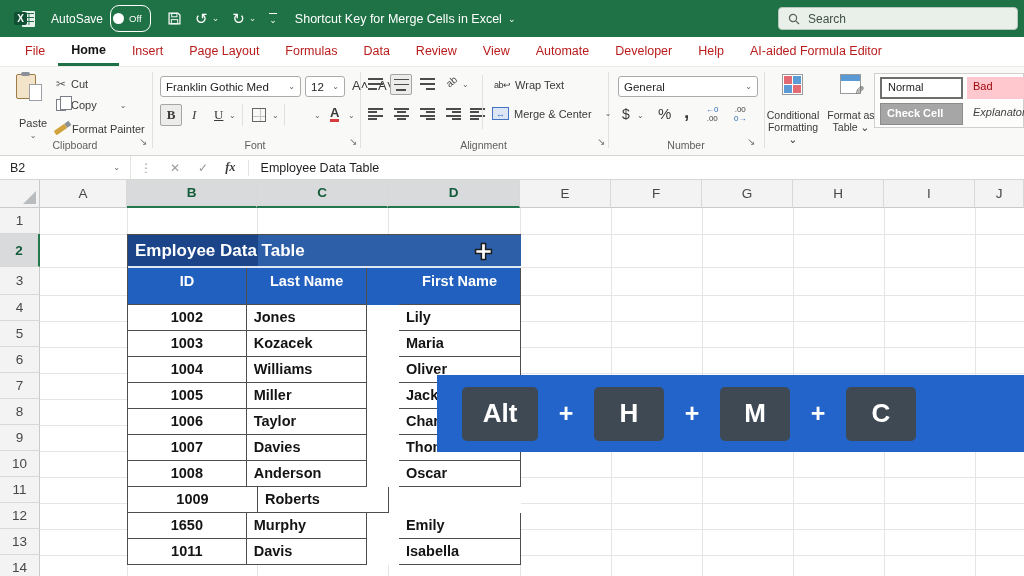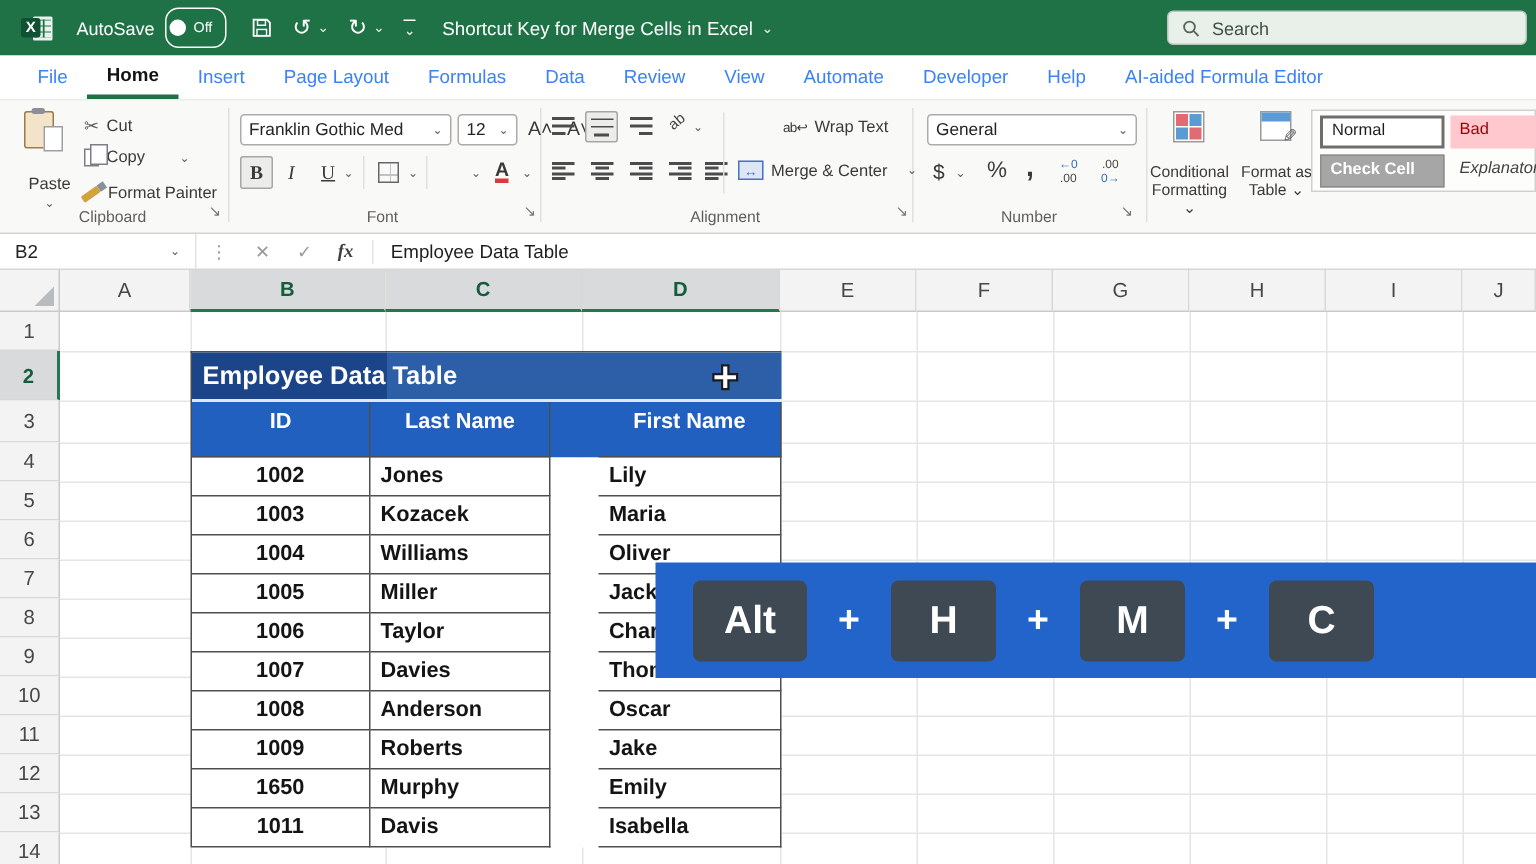--- a/index.html
+++ b/index.html
@@ -31,21 +31,21 @@
   .doc-title { font-size:12.5px; white-space:nowrap; }
   .doc-title-chev { font-size:9px; margin-left:6px; }
   .searchbox { position:absolute; left:778px; top:7px; width:240px; height:23px;
     background:#e9efe9; border:1px solid #b6c6ba; border-radius:4px;
     display:flex; align-items:center; color:#41504a; font-size:12px; padding-left:9px; }
   .searchbox svg { margin-right:8px; }
 
   
   .tabrow { position:absolute; left:0; top:37px; width:1024px; height:29px; background:#fff;
     display:flex; padding-left:12px; }
-  .tab { padding:0 13px; font-size:12.5px; color:#3b82f6; line-height:29px; cursor:pointer; white-space:nowrap; }
+  .tab { padding:0 13px; font-size:12.5px; color:#b91c1c; line-height:29px; cursor:pointer; white-space:nowrap; }
   .tab.active { font-weight:700; color:#141414; line-height:26px; border-bottom:3px solid #1e7145; }
 
   
   .ribbon { position:absolute; left:0; top:66px; width:1024px; height:90px;
     background:#f9f9f7; border-top:1px solid #ececea; border-bottom:1px solid #d4d4d2;
     font-size:11px; color:#3b3a39; }
   .ribbon .sep { position:absolute; top:5px; width:1px; height:76px; background:#e0e0de; }
   .grp-label { position:absolute; top:72px; font-size:10.5px; color:#605e5c; text-align:center; }
   .launcher { position:absolute; top:70px; font-size:10px; color:#7a7a7a; line-height:10px; }
 
@@ -76,21 +76,21 @@
                linear-gradient(90deg,#c3c3c3 1px,transparent 1px) 6.5px 0/14px 14px no-repeat; }
   .buckic { width:11px; height:11px; background:#99a0a8; transform:rotate(45deg); border-radius:2px; }
 
   
   .alic { width:15px; height:12px; display:flex; flex-direction:column; justify-content:space-between; }
   .alic i { display:block; height:1.6px; background:#4c4c4c; }
   .al-c { align-items:center; } .al-r { align-items:flex-end; } .al-l { align-items:flex-start; }
   .alic .w1{width:100%} .alic .w2{width:62%}
   .mcic { width:17px; height:13px; border:1px solid #4472c4; color:#4472c4; font-size:9px;
     display:flex; align-items:center; justify-content:center; background:#dce6f4; }
-  .wtic { font-size:9px; color:#3b3a39; letter-spacing:-.5px;margin-left:28px; }
+  .wtic { font-size:9px; color:#3b3a39; letter-spacing:-.5px; }
 
   
   .decicon { display:flex; flex-direction:column; font-size:8px; line-height:8.5px; color:#2b6cb3; text-align:center; }
   .decicon i { font-style:normal; color:#444; } .decicon b { font-weight:400; }
 
   
   .cfic { width:21px; height:21px; border:1px solid #9a9a9a; background:#fff; display:grid;
     grid-template-columns:1fr 1fr; grid-template-rows:1fr 1fr; gap:1px; padding:1px; }
   .cfic i { display:block; } .cfic .r { background:#e26b73; } .cfic .b { background:#5b9bd5; }
   .fatic { position:relative; width:21px; height:20px; border:1px solid #9a9a9a; background:#fff; }
@@ -529,21 +529,20 @@
         <div class="tcell c2">Thomas</div>
       </div>
       <div class="trow">
         <div class="tcell c0">1008</div>
         <div class="tcell c1">Anderson</div>
         <div class="tcell c2">Oscar</div>
       </div>
       <div class="trow">
         <div class="tcell c0">1009</div>
         <div class="tcell c1">Roberts</div>
-        <div class="tcell c2">Jake</div>
       </div>
       <div class="trow">
         <div class="tcell c0">1650</div>
         <div class="tcell c1">Murphy</div>
         <div class="tcell c2">Emily</div>
       </div>
       <div class="trow">
         <div class="tcell c0">1011</div>
         <div class="tcell c1">Davis</div>
         <div class="tcell c2">Isabella</div>

